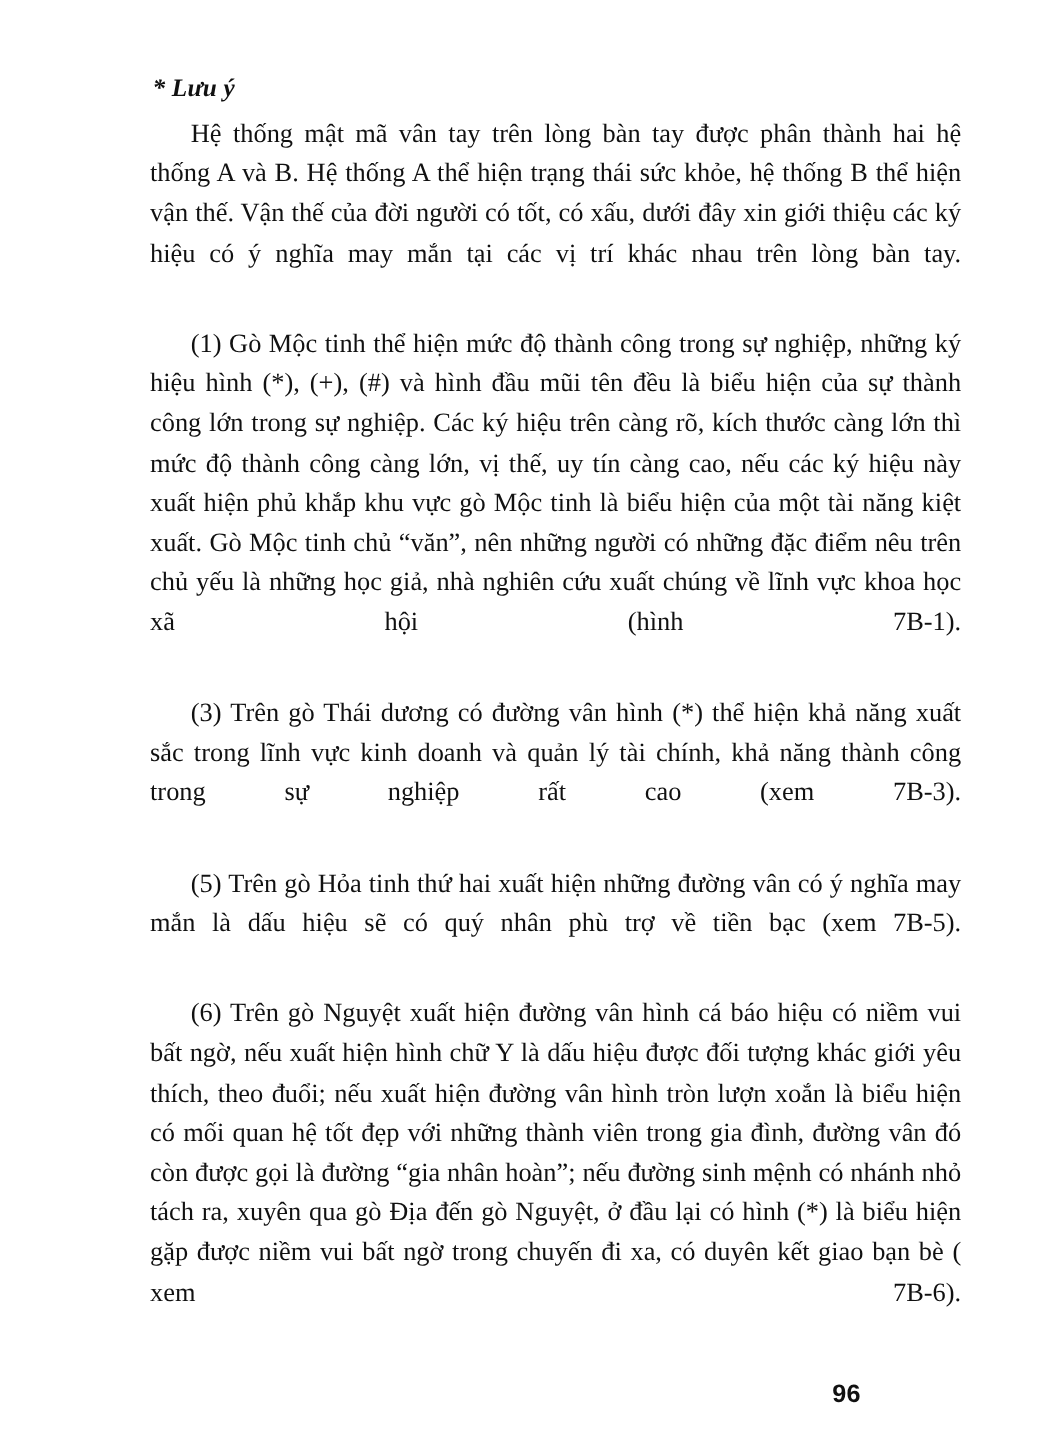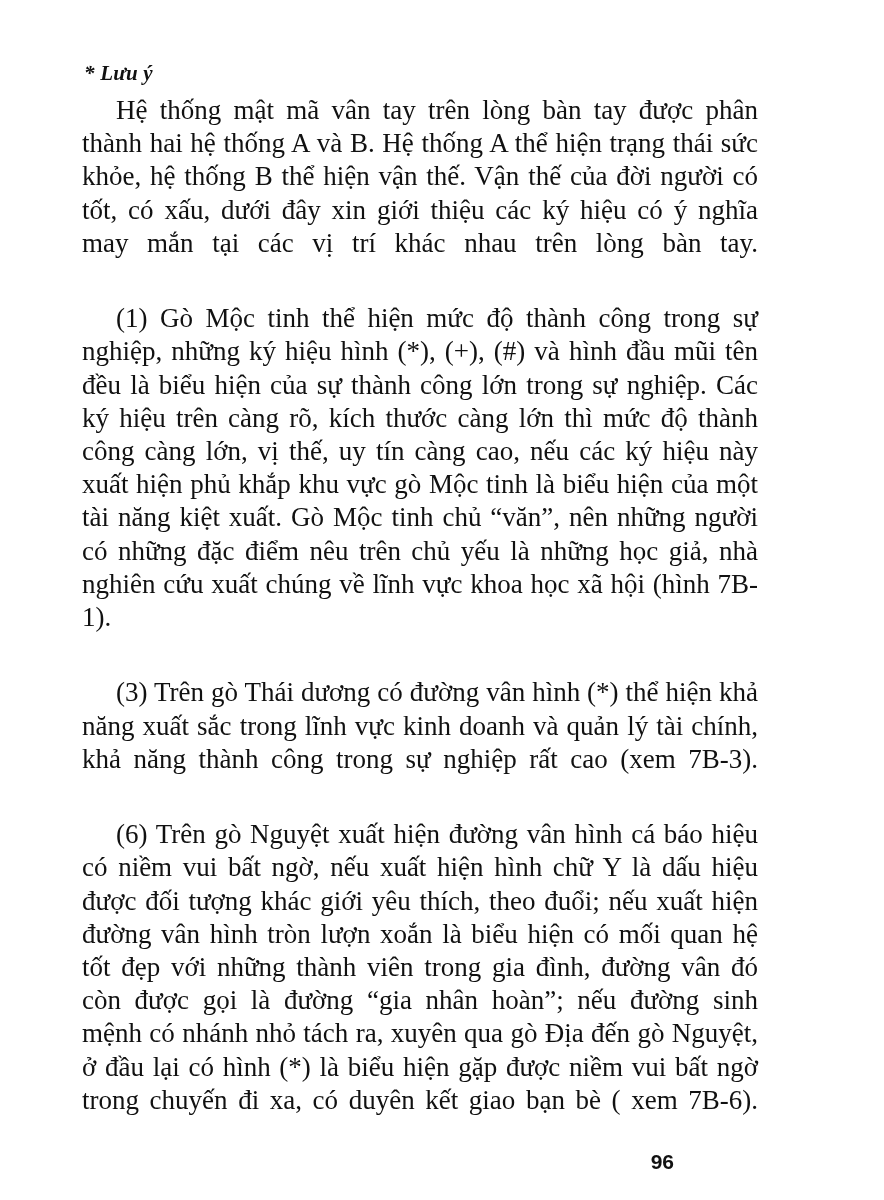--- a/index.html
+++ b/index.html
@@ -12,38 +12,39 @@
     font-family: "Liberation Serif", "DejaVu Serif", serif;
     color: #111111;
   }
   .page {
     position: relative;
     width: 804px;
     height: 1200px;
     background: #ffffff;
     overflow: hidden;
     box-sizing: border-box;
+    margin-left: 43px;
   }
   .text-column {
     position: absolute;
     left: 82px;
     top: 58px;
     width: 676px;
   }
   .section-heading {
     font-weight: bold;
     font-style: italic;
     font-size: 21px;
     line-height: 30px;
     margin: 0 0 6px 0;
     letter-spacing: 0.2px;
     padding-left: 2px;
   }
   .body-par {
-    font-size: 27px;
+    font-size: 22px;
     line-height: 33.2px;
     margin: 0 0 1px 0;
     text-align: justify;
     text-justify: inter-word;
     text-indent: 34px;
     word-spacing: 0.2px;
     hyphens: none;
     -webkit-hyphens: none;
   }
   
@@ -75,20 +76,21 @@
     <h2 class="section-heading">* Lưu ý</h2>
 
     <p class="body-par">Hệ thống mật mã vân tay trên lòng bàn tay được phân thành hai hệ thống A và B. Hệ thống A thể hiện trạng thái sức khỏe, hệ thống B thể hiện vận thế. Vận thế của đời người có tốt, có xấu, dưới đây xin giới thiệu các ký hiệu có ý nghĩa may mắn tại các vị trí khác nhau trên lòng bàn tay.</p>
 
     <p class="body-par par-gap">(1) Gò Mộc tinh thể hiện mức độ thành công trong sự nghiệp, những ký hiệu hình (*), (+), (#) và hình đầu mũi tên đều là biểu hiện của sự thành công lớn trong sự nghiệp. Các ký hiệu trên càng rõ, kích thước càng lớn thì mức độ thành công càng lớn, vị thế, uy tín càng cao, nếu các ký hiệu này xuất hiện phủ khắp khu vực gò Mộc tinh là biểu hiện của một tài năng kiệt xuất. Gò Mộc tinh chủ “văn”, nên những người có những đặc điểm nêu trên chủ yếu là những học giả, nhà nghiên cứu xuất chúng về lĩnh vực khoa học xã hội (hình 7B-1).</p>
 
 
     <p class="body-par par-gap">(3) Trên gò Thái dương có đường vân hình (*) thể hiện khả năng xuất sắc trong lĩnh vực kinh doanh và quản lý tài chính, khả năng thành công trong sự nghiệp rất cao (xem 7B-3).</p>
 
 
+    <p class="body-par par-gap">(5) Trên gò Hỏa tinh thứ hai xuất hiện những đường vân có ý nghĩa may mắn là dấu hiệu sẽ có quý nhân phù trợ về tiền bạc (xem 7B-5).</p>
 
     <p class="body-par par-gap">(6) Trên gò Nguyệt xuất hiện đường vân hình cá báo hiệu có niềm vui bất ngờ, nếu xuất hiện hình chữ Y là dấu hiệu được đối tượng khác giới yêu thích, theo đuổi; nếu xuất hiện đường vân hình tròn lượn xoắn là biểu hiện có mối quan hệ tốt đẹp với những thành viên trong gia đình, đường vân đó còn được gọi là đường “gia nhân hoàn”; nếu đường sinh mệnh có nhánh nhỏ tách ra, xuyên qua gò Địa đến gò Nguyệt, ở đầu lại có hình (*) là biểu hiện gặp được niềm vui bất ngờ trong chuyến đi xa, có duyên kết giao bạn bè ( xem 7B-6).</p>
 
   </div>
 
   <div class="page-number">96</div>
 
 </div>
 
 </body></html>

